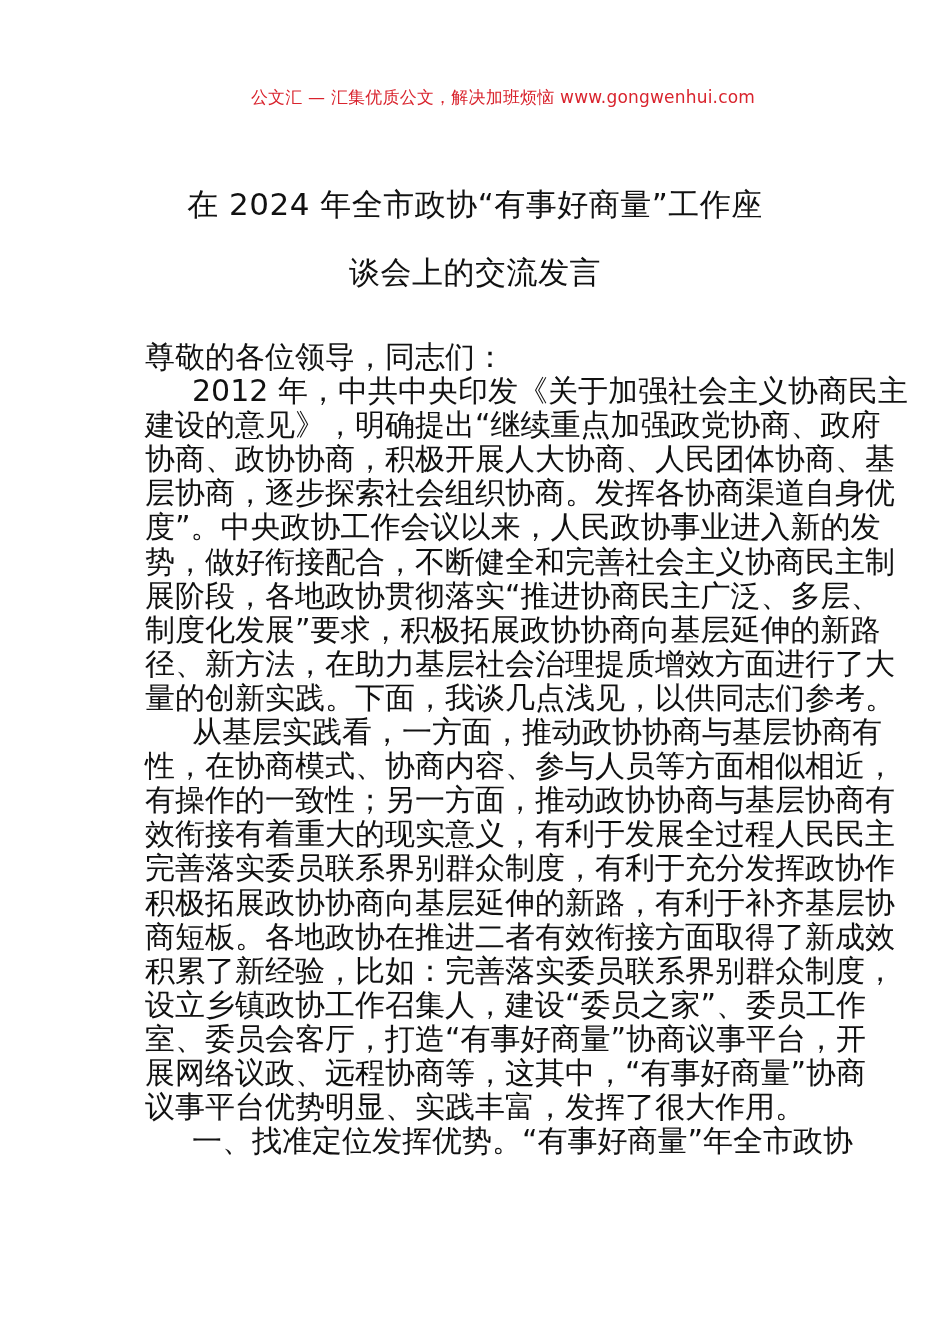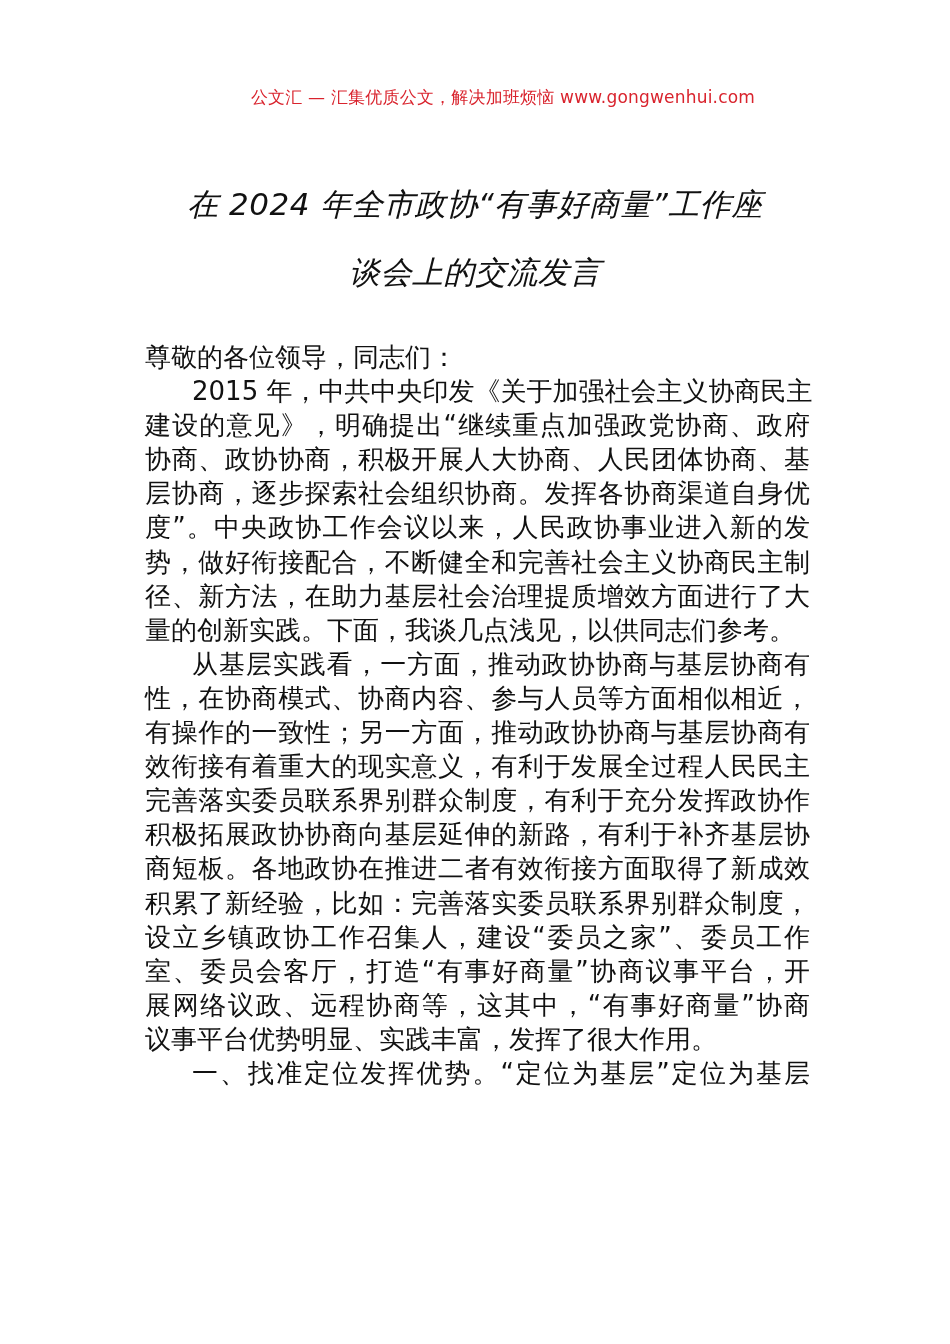--- a/index.html
+++ b/index.html
@@ -38,27 +38,27 @@
       top: 170px;
       left: 120px;
       width: 710px;
       text-align: center;
       font-family: "DejaVu Sans", "Liberation Sans", sans-serif;
       font-size: 31px;
       line-height: 68px;
       color: #111111;
       letter-spacing: 0.5px;
     }
-    .title .line { display: block; white-space: nowrap; font-style: italic; }
+    .title .line { display: block; white-space: nowrap; }
     .body-text {
       position: absolute;
       top: 340px;
       left: 145px;
       width: 665px;
-      font-size: 26px;
+      font-size: 30px;
       line-height: 34.1px;
       color: #111111;
     }
     .body-text .line {
       display: block;
       white-space: nowrap;
       text-align: justify;
       text-align-last: justify;
       height: 34.1px;
     }
@@ -78,38 +78,40 @@
   <div class="header-banner">公文汇 — 汇集优质公文，解决加班烦恼 www.gongwenhui.com</div>
 
   <div class="title">
     <span class="line">在 2024 年全市政协“有事好商量”工作座</span>
     <span class="line">谈会上的交流发言</span>
   </div>
 
   <div class="body-text">
     <span class="line salutation">尊敬的各位领导，同志们：</span>
 
-    <span class="line indent">2015 年，中共中央印发《关于加强社会主义协商民主</span>
+    <span class="line indent">2012 年，中共中央印发《关于加强社会主义协商民主</span>
     <span class="line">建设的意见》，明确提出“继续重点加强政党协商、政府</span>
     <span class="line">协商、政协协商，积极开展人大协商、人民团体协商、基</span>
     <span class="line">层协商，逐步探索社会组织协商。发挥各协商渠道自身优</span>
     <span class="line">度”。中央政协工作会议以来，人民政协事业进入新的发</span>
     <span class="line">势，做好衔接配合，不断健全和完善社会主义协商民主制</span>
+    <span class="line">展阶段，各地政协贯彻落实“推进协商民主广泛、多层、</span>
+    <span class="line">制度化发展”要求，积极拓展政协协商向基层延伸的新路</span>
     <span class="line">径、新方法，在助力基层社会治理提质增效方面进行了大</span>
     <span class="line last">量的创新实践。下面，我谈几点浅见，以供同志们参考。</span>
 
     <span class="line indent">从基层实践看，一方面，推动政协协商与基层协商有</span>
     <span class="line">性，在协商模式、协商内容、参与人员等方面相似相近，</span>
     <span class="line">有操作的一致性；另一方面，推动政协协商与基层协商有</span>
     <span class="line">效衔接有着重大的现实意义，有利于发展全过程人民民主</span>
     <span class="line">完善落实委员联系界别群众制度，有利于充分发挥政协作</span>
     <span class="line">积极拓展政协协商向基层延伸的新路，有利于补齐基层协</span>
     <span class="line">商短板。各地政协在推进二者有效衔接方面取得了新成效</span>
     <span class="line">积累了新经验，比如：完善落实委员联系界别群众制度，</span>
     <span class="line">设立乡镇政协工作召集人，建设“委员之家”、委员工作</span>
     <span class="line">室、委员会客厅，打造“有事好商量”协商议事平台，开</span>
     <span class="line">展网络议政、远程协商等，这其中，“有事好商量”协商</span>
     <span class="line last">议事平台优势明显、实践丰富，发挥了很大作用。</span>
 
-    <span class="line indent">一、找准定位发挥优势。“定位为基层”定位为基层</span>
+    <span class="line indent">一、找准定位发挥优势。“有事好商量”年全市政协</span>
   </div>
 
 </div>
 
 </body></html>

